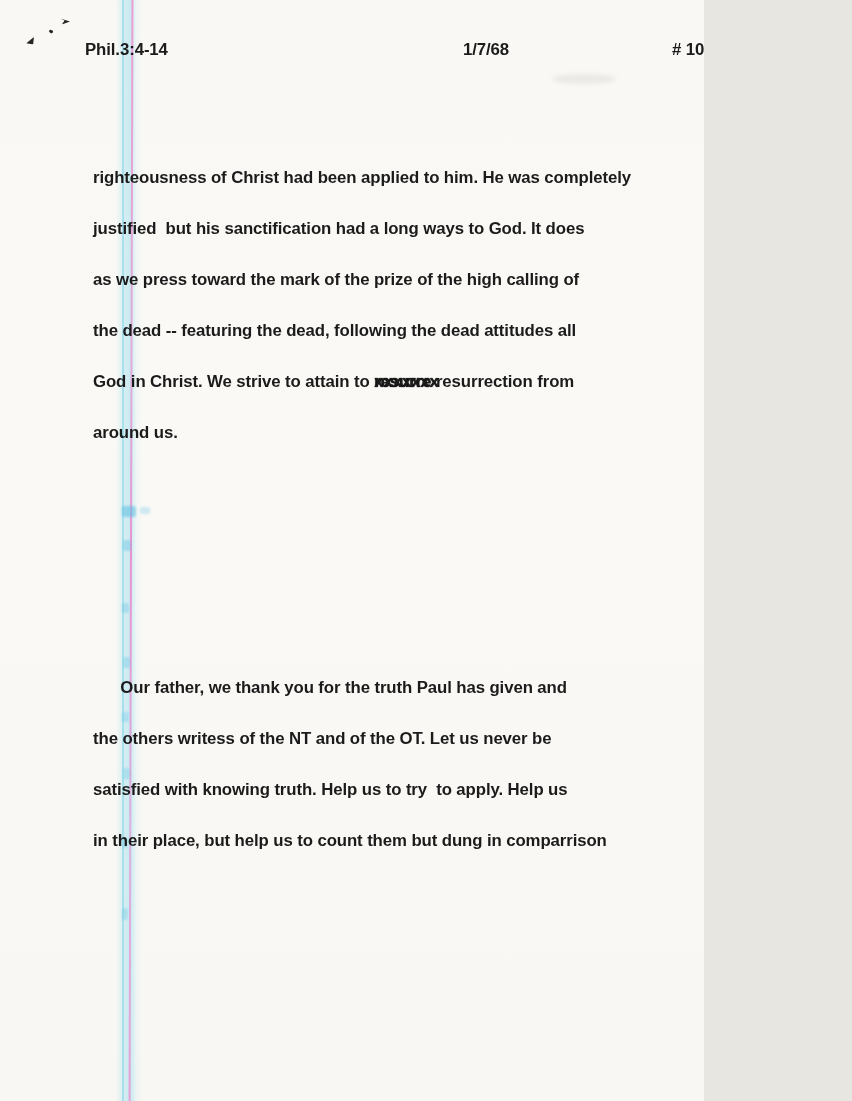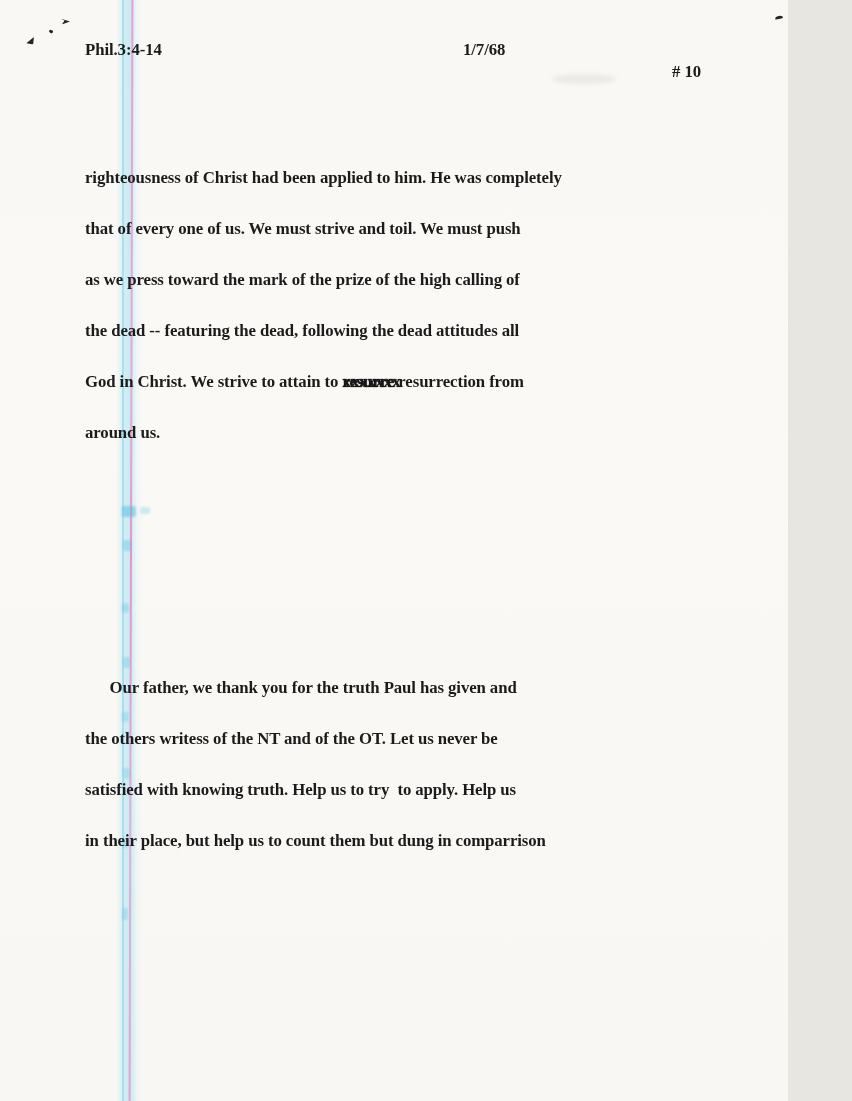--- a/index.html
+++ b/index.html
@@ -1,22 +1,22 @@
 <!DOCTYPE html>
 <html><head>
 <meta charset="utf-8">
 <style>
   html,body{margin:0;padding:0;background:#e8e6e1;}
   .page{
     position:relative;
-    width:788px;height:1101px;
+    width:704px;height:1101px;
     background:#faf9f5;
     background-image:linear-gradient(180deg,#f9f8f4 0%,#faf9f6 40%,#f8f7f3 100%);
     overflow:hidden;
-    font-family:Liberation Serif, serif;
+    font-family:Liberation Sans, sans-serif;
     color:#1b1b1b;
   }
   
   .scan-band{
     position:absolute;top:0;bottom:0;left:116px;width:26px;
     background:linear-gradient(90deg,
       rgba(190,230,240,0) 0%,
       rgba(170,225,238,.45) 30%,
       rgba(160,222,238,.55) 55%,
       rgba(190,230,240,.15) 80%,
@@ -51,23 +51,23 @@
   .speck.tri1{width:9px;height:7px;clip-path:polygon(0 60%,100% 0,70% 100%);transform:rotate(-15deg);}
   .speck.dot1{width:4px;height:3px;border-radius:60% 40% 50% 50%;transform:rotate(25deg);}
   .speck.tri2{width:10px;height:8px;clip-path:polygon(0 30%,100% 45%,25% 100%,45% 45%);transform:rotate(10deg);}
   .speck.tilde{width:8px;height:3px;border-radius:50% 50% 50% 50%/80% 80% 20% 20%;transform:rotate(-12deg);}
   .speck.tri3{width:8px;height:6px;clip-path:polygon(0 50%,100% 20%,60% 100%);transform:rotate(8deg);}
   
   .typed{font-weight:700;font-size:16.8px;line-height:17px;white-space:pre;letter-spacing:-.1px;}
   .header-row{position:absolute;top:41px;left:0;width:852px;height:18px;}
   .h-ref{position:absolute;left:85px;top:0;}
   .h-date{position:absolute;left:463px;top:0;}
-  .h-page{position:absolute;left:672px;top:0;margin-top:22px;}
+  .h-page{position:absolute;left:672px;top:0;}
   .body-text{position:absolute;left:85px;top:84px;width:720px;}
-  .para{margin:0 0 17px 0;}
+  .para{margin:0 0 17px 8px;}
   .para:last-child{margin-bottom:0;}
   .line{height:17px;}
   
   .ov{position:relative;display:inline-block;}
   .ov .over{position:absolute;left:0;top:0;text-shadow:0 0 1px #000;}
   .ov .base{text-shadow:0 0 1px #000;}
 </style>
 </head>
 <body>
 
@@ -97,21 +97,21 @@
   <div class="header-row typed">
     <span class="h-ref">Phil.3:4-14</span>
     <span class="h-date">1/7/68</span>
     <span class="h-page"># 10</span>
   </div>
 
   <div class="body-text typed">
 
     <div class="para">
       <div class="line">righteousness of Christ had been applied to him. He was completely</div>
-      <div class="line">that of every one of us. We must strive and toil. We must push</div>
+      <div class="line">justified  but his sanctification had a long ways to God. It does</div>
       <div class="line">as we press toward the mark of the prize of the high calling of</div>
       <div class="line">the dead -- featuring the dead, following the dead attitudes all</div>
       <div class="line"><span>God in Christ. We strive to attain to </span><span class="ov"><span class="base">resurre</span><span class="over">xxxxxxx</span></span><span> resurrection from</span></div>
       <div class="line">around us.</div>
     </div>
 
     <div class="para">
     </div>
 
     <div class="para">

